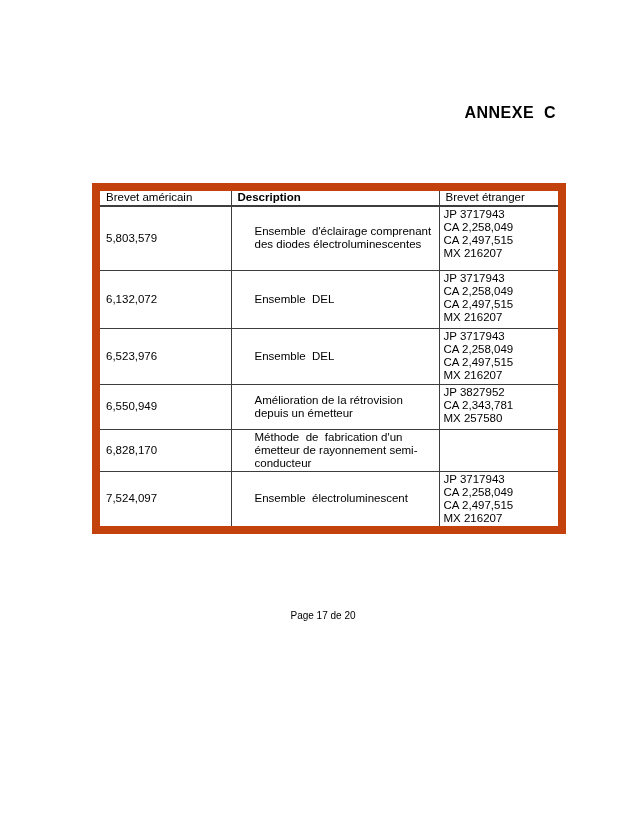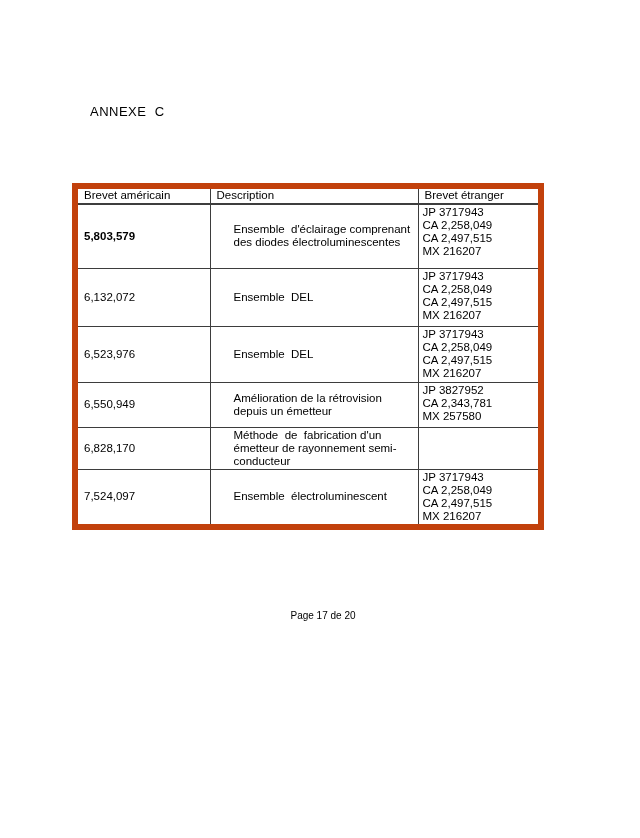--- a/index.html
+++ b/index.html
@@ -13,68 +13,68 @@
     background: #ffffff;
     font-family: "Liberation Sans", sans-serif;
     color: #000000;
     position: relative;
   }
   .doc-title {
     position: absolute;
     top: 104px;
     left: 90px;
     width: 466px;
-    text-align: left;
-    font-size: 13px;
-    font-weight: normal;
+    text-align: right;
+    font-size: 16px;
+    font-weight: bold;
     white-space: pre;
     letter-spacing: 0.5px;
   }
   table.patent-table {
     position: absolute;
     top: 183px;
-    left: 72px;
+    left: 92px;
     width: 466px;
     border-collapse: collapse;
-    border: 6px solid #c2410c;
+    border: 8px solid #c2410c;
     table-layout: fixed;
   }
   .patent-table th, .patent-table td {
     border: 1px solid #3d3d3d;
     font-size: 11.5px;
     text-align: left;
     overflow: hidden;
   }
   .patent-table thead th {
     font-weight: normal;
     height: 15px;
     padding: 0 4px 1px 6px;
     line-height: 13px;
     border-bottom-width: 2px;
   }
   .patent-table th.h-us  { width: 135px; }
-  .patent-table th.h-desc { width: 208px; }
+  .patent-table th.h-desc { width: 208px; font-weight: bold; }
   .patent-table th.h-foreign { width: 123px; }
   .patent-table td {
     padding: 1px 4px;
     line-height: 13px;
   }
   .patent-table td.col-us {
     vertical-align: middle;
     padding-left: 6px;
   }
   .patent-table td.col-desc {
     vertical-align: middle;
     padding-left: 23px;
   }
   .patent-table td.col-foreign {
     vertical-align: top;
     padding-left: 4px;
   }
-  .patent-table td.bold { font-weight: bold; }
+  .patent-table td.bold { font-weight: normal; }
   .line { white-space: pre-wrap; }
   tbody tr:nth-child(1) { height: 64px; }
   tbody tr:nth-child(2) { height: 58px; }
   tbody tr:nth-child(3) { height: 56px; }
   tbody tr:nth-child(4) { height: 45px; }
   tbody tr:nth-child(5) { height: 33px; }
   tbody tr:nth-child(6) { height: 50px; }
   tbody tr:nth-child(7) { height: 33px; }
   tbody tr:nth-child(8) { height: 52px; }
   .page-footer {

